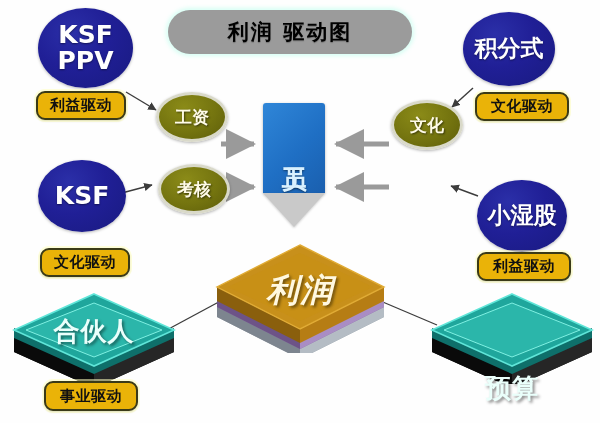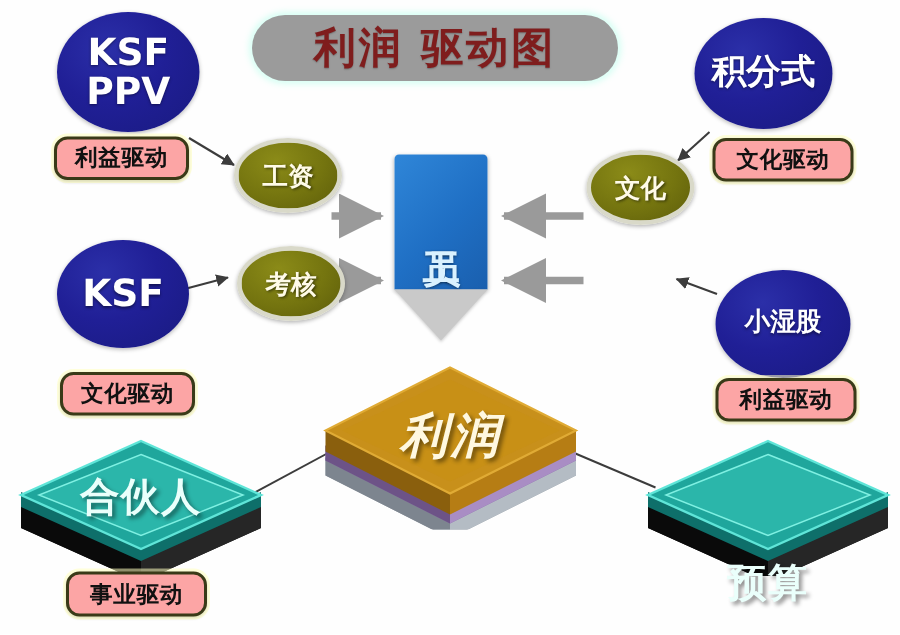--- a/index.html
+++ b/index.html
@@ -17,21 +17,21 @@
   
   .title-pill{
     position:absolute;
     left:168px;top:10px;width:244px;height:44px;
     background:#9b9b9b;
     border-radius:22px;
     box-shadow:0 0 4px 2px rgba(200,255,240,.75);
     display:flex;align-items:center;justify-content:center;
   }
   .title-pill span{
-    color:#7f1d1d;font-size:28px;font-weight:bold;letter-spacing:2px;
+    color:#000000;font-size:21px;font-weight:bold;letter-spacing:2px;
     text-shadow:0 1px 1px rgba(0,0,0,.25);
   }
 
   
   .blue-ellipse{
     position:absolute;
     background:radial-gradient(ellipse at 35% 30%, #2b2fa8 0%, #201f96 45%, #191a80 100%);
     border-radius:50%;
     display:flex;align-items:center;justify-content:center;
     text-align:center;
@@ -52,21 +52,21 @@
     box-shadow:0 1px 3px rgba(0,0,0,.3);
   }
   .olive-ellipse span{
     color:#fffbe8;font-weight:bold;font-size:17px;
     text-shadow:1px 1px 2px rgba(0,0,0,.55);
   }
 
   
   .yellow-label{
     position:absolute;
-    background:#fca5a5;
+    background:#eab308;
     border:2px solid #3a3a18;
     border-radius:9px;
     display:flex;align-items:center;justify-content:center;
     box-shadow:0 0 0 2px rgba(255,255,190,.55), 0 1px 2px rgba(0,0,0,.3);
   }
   .yellow-label span{
     color:#111111;font-weight:bold;font-size:15px;letter-spacing:.5px;
   }
 
   
@@ -178,21 +178,21 @@
 
   <div class="blue-ellipse" style="left:463px;top:12px;width:92px;height:74px;">
     <span style="font-size:23px;">积分式</span>
   </div>
 
   <div class="yellow-label" style="left:475px;top:92px;width:90px;height:25px;">
     <span>文化驱动</span>
   </div>
 
   <div class="blue-ellipse" style="left:477px;top:180px;width:90px;height:72px;">
-    <span style="font-size:17px;">小湿股</span>
+    <span style="font-size:23px;">小湿股</span>
   </div>
 
   <div class="yellow-label" style="left:477px;top:252px;width:90px;height:25px;">
     <span>利益驱动</span>
   </div>
 
   <div class="olive-ellipse" style="left:156px;top:92px;width:66px;height:44px;">
     <span>工资</span>
   </div>
 

